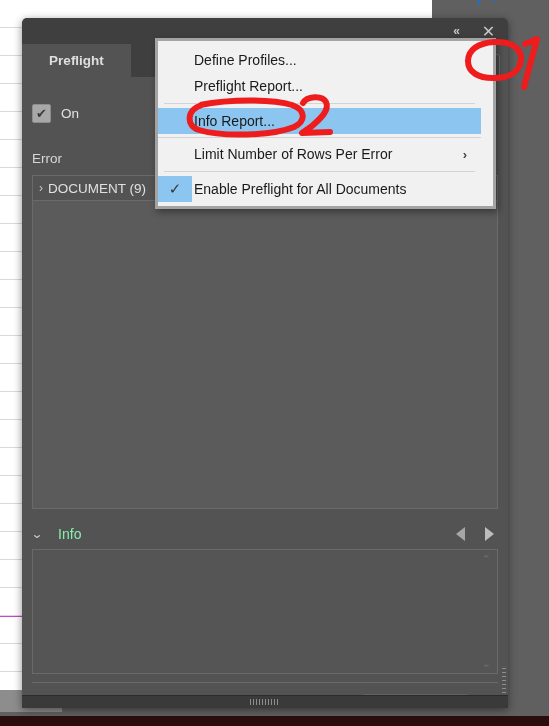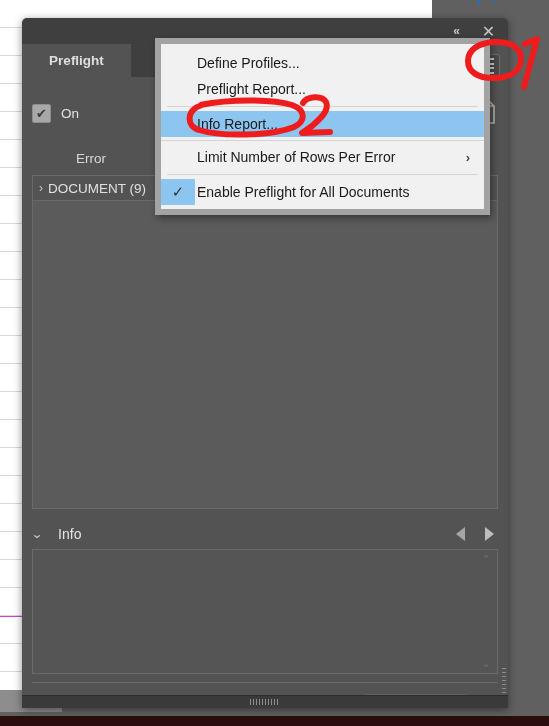--- a/index.html
+++ b/index.html
@@ -96,21 +96,21 @@
     color:#3a3a3a;font-size:13px;line-height:1;
   }
   .lbl-on{color:#e2e2e2;font-size:13.5px;text-align:right;}
 
   #doc-icon-btn{
     position:absolute;right:10px;top:22px;width:24px;height:26px;
   }
   #doc-icon-btn svg{display:block;}
 
   .lbl-error{
-    position:absolute;left:10px;top:74px;color:#d8d8d8;font-size:13.5px;margin-left:44px;
+    position:absolute;left:10px;top:74px;color:#d8d8d8;font-size:13.5px;
   }
 
   
   #error-list{
     position:absolute;left:10px;top:98px;right:10px;height:332px;
     border:1px solid #6a6a6a;background:#535353;
   }
   #error-list-header{
     height:24px;display:flex;align-items:center;gap:5px;padding-left:6px;
     border-bottom:1px solid #6a6a6a;
@@ -121,21 +121,21 @@
     position:absolute;left:0;top:25px;right:0;bottom:0;background:#5b5b5b;
   }
 
   
   #info-header{
     position:absolute;left:10px;top:442px;right:10px;height:30px;
     display:flex;align-items:center;
   }
   .chevron-down{color:#c9c9c9;font-size:12px;line-height:1;margin-right:16px;
                 transform:scaleX(1.25);}
-  #info-title{color:#e5e5e5;font-size:14px;}
+  #info-title{color:#86efac;font-size:14px;}
   #info-navs{margin-left:auto;display:flex;align-items:center;gap:20px;padding-right:4px;}
   .tri{width:0;height:0;}
   .tri-left{border-top:7px solid transparent;border-bottom:7px solid transparent;
             border-right:9px solid #a6a6a6;}
   .tri-right{border-top:7px solid transparent;border-bottom:7px solid transparent;
              border-left:9px solid #bdbdbd;}
 
   #info-box{
     position:absolute;left:10px;top:472px;right:10px;height:123px;
     border:1px solid #6a6a6a;background:#555555;
@@ -187,23 +187,23 @@
     background:repeating-linear-gradient(to right,#8d8d8d 0 1px,transparent 1px 3px);
   }
   #panel-scroll-right{
     position:absolute;right:2px;bottom:14px;width:4px;height:26px;
     background:repeating-linear-gradient(to bottom,#8d8d8d 0 1px,transparent 1px 4px);
   }
 
   
   #ctx-menu{
     position:absolute;left:155px;top:38px;width:323px;
-    background:#f1f1f1;border:6px solid #a3a3a3;
+    background:#f1f1f1;border:3px solid #a3a3a3;
     box-shadow:2px 3px 7px rgba(0,0,0,.4);
-    padding:6px 0 4px 0;
+    padding:6px 12px 4px 0;
   }
   .mi{
     position:relative;height:26px;display:flex;align-items:center;
     font-size:14px;color:#1a1a1a;
   }
   .mi .mi-check{
     width:34px;height:100%;display:flex;align-items:center;justify-content:center;
     font-size:15px;color:#333;
   }
   .mi .mi-label{padding-left:2px;}

